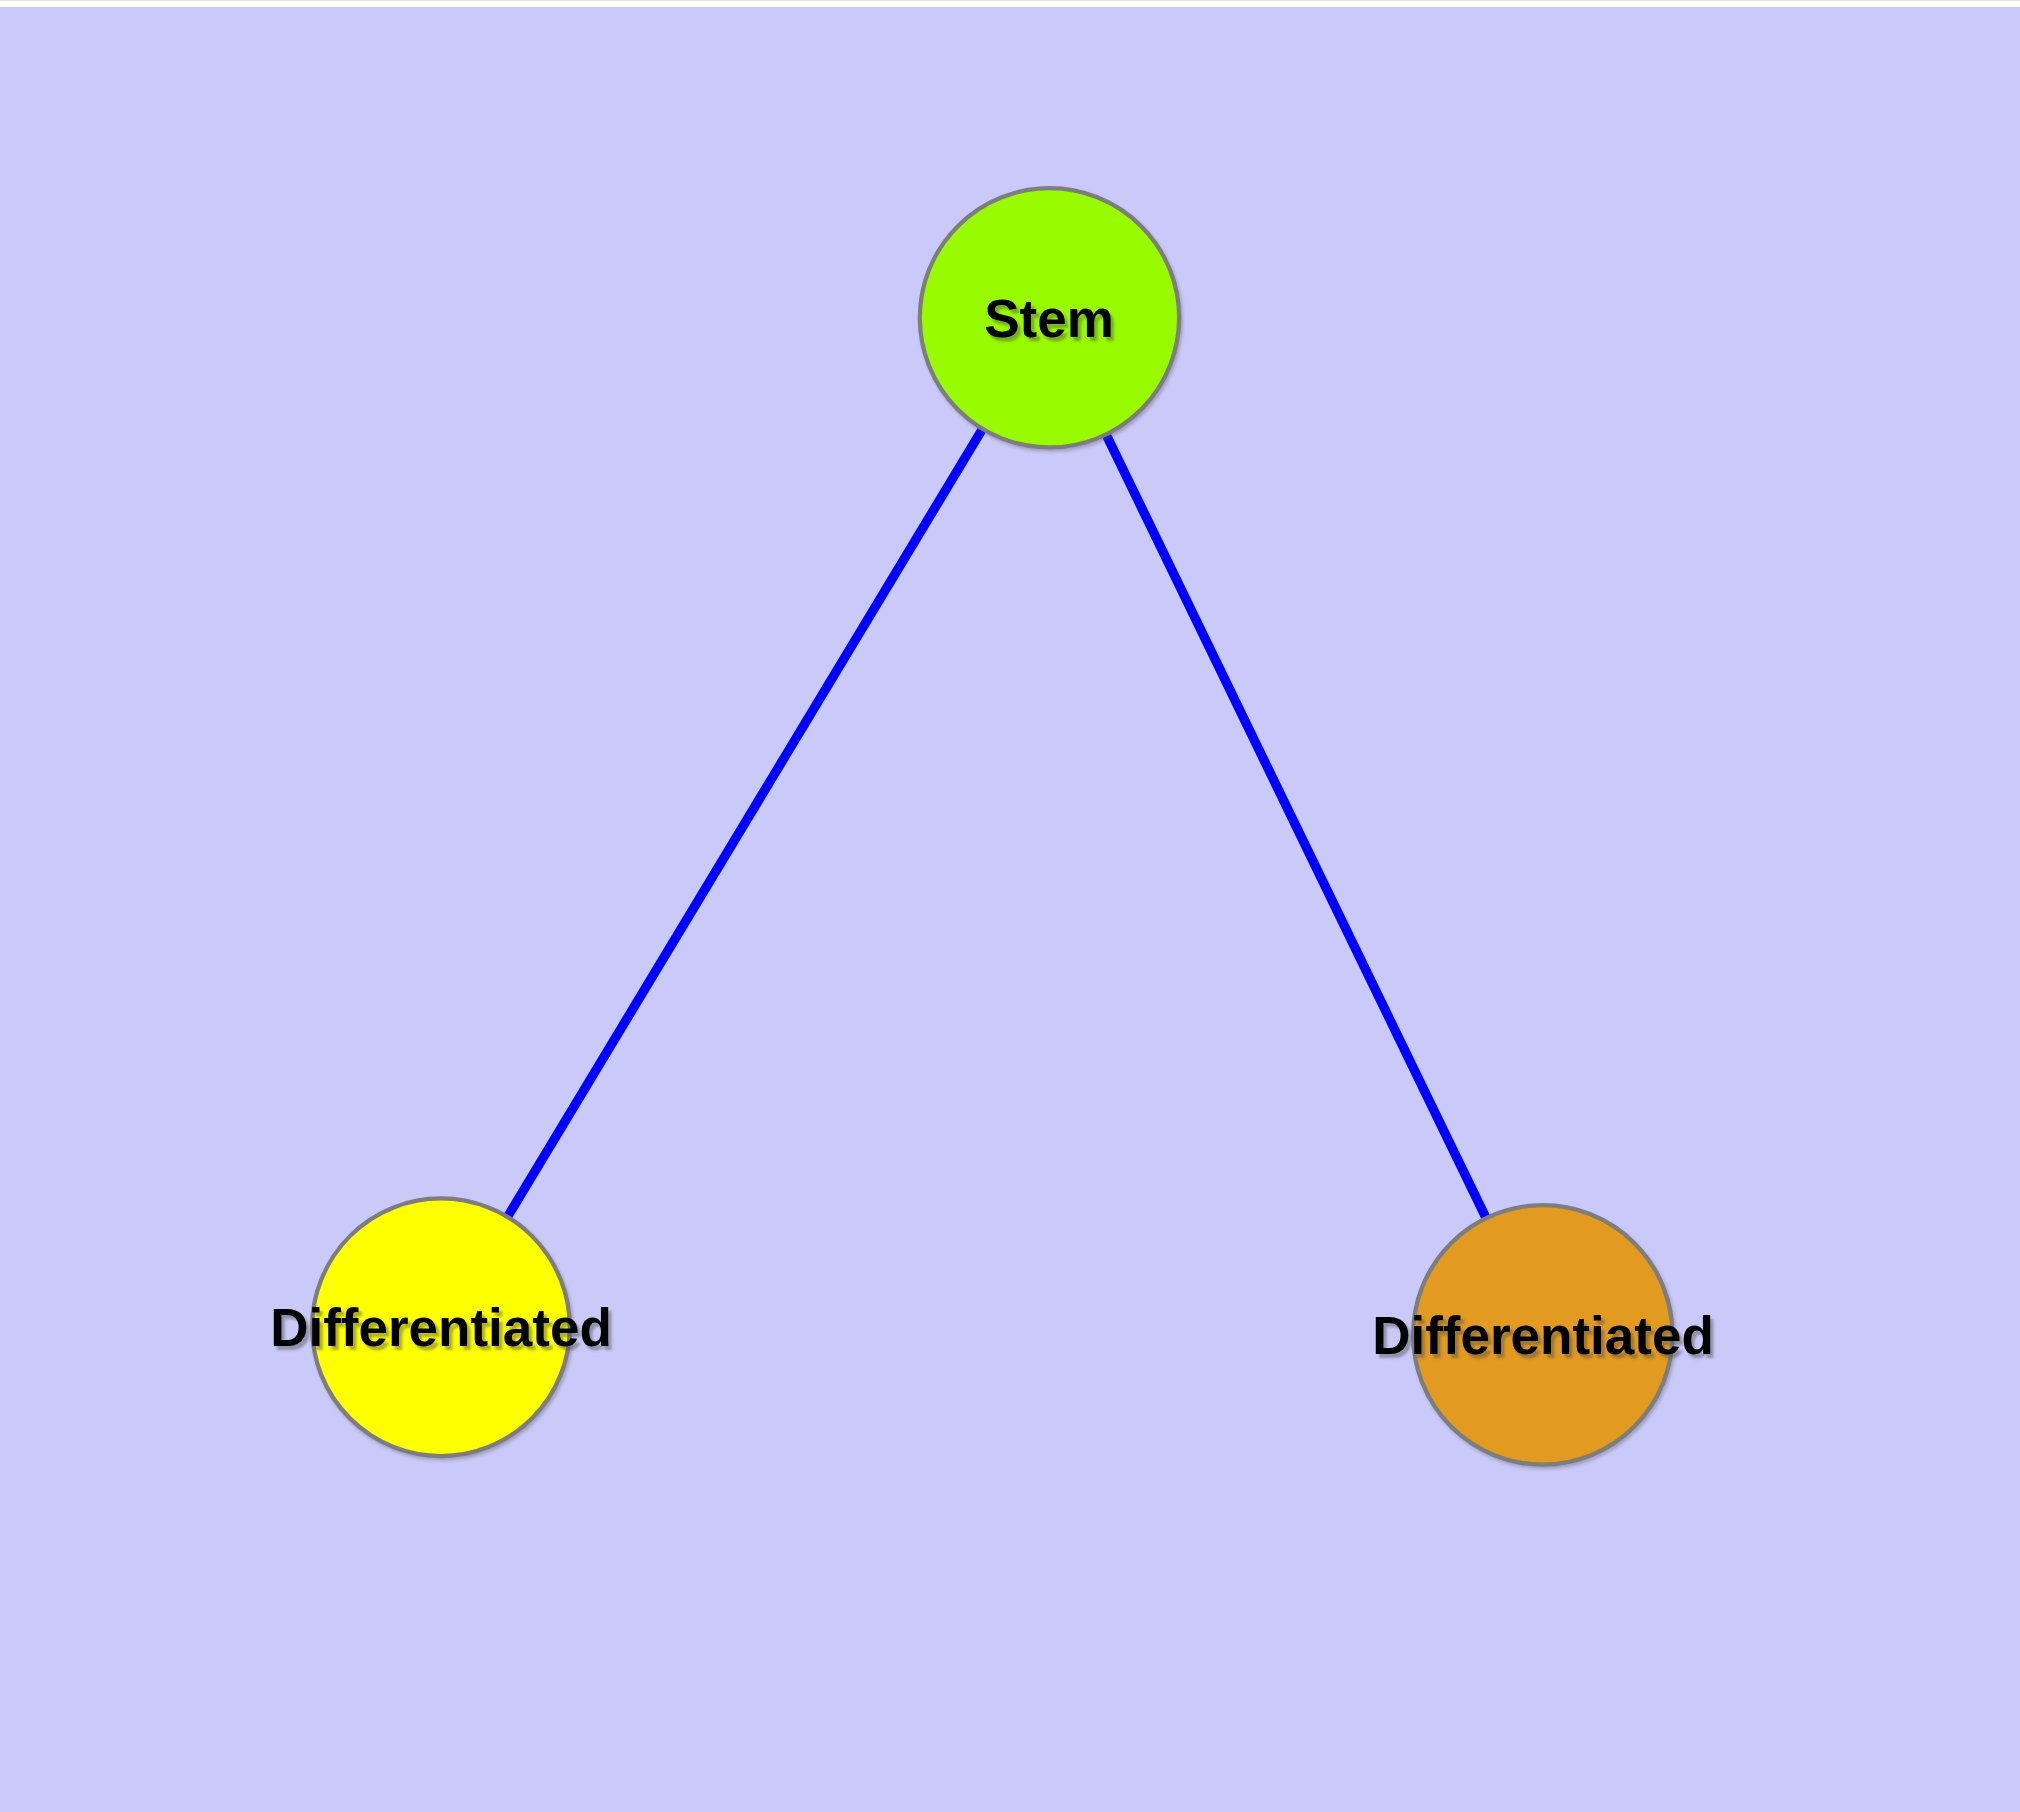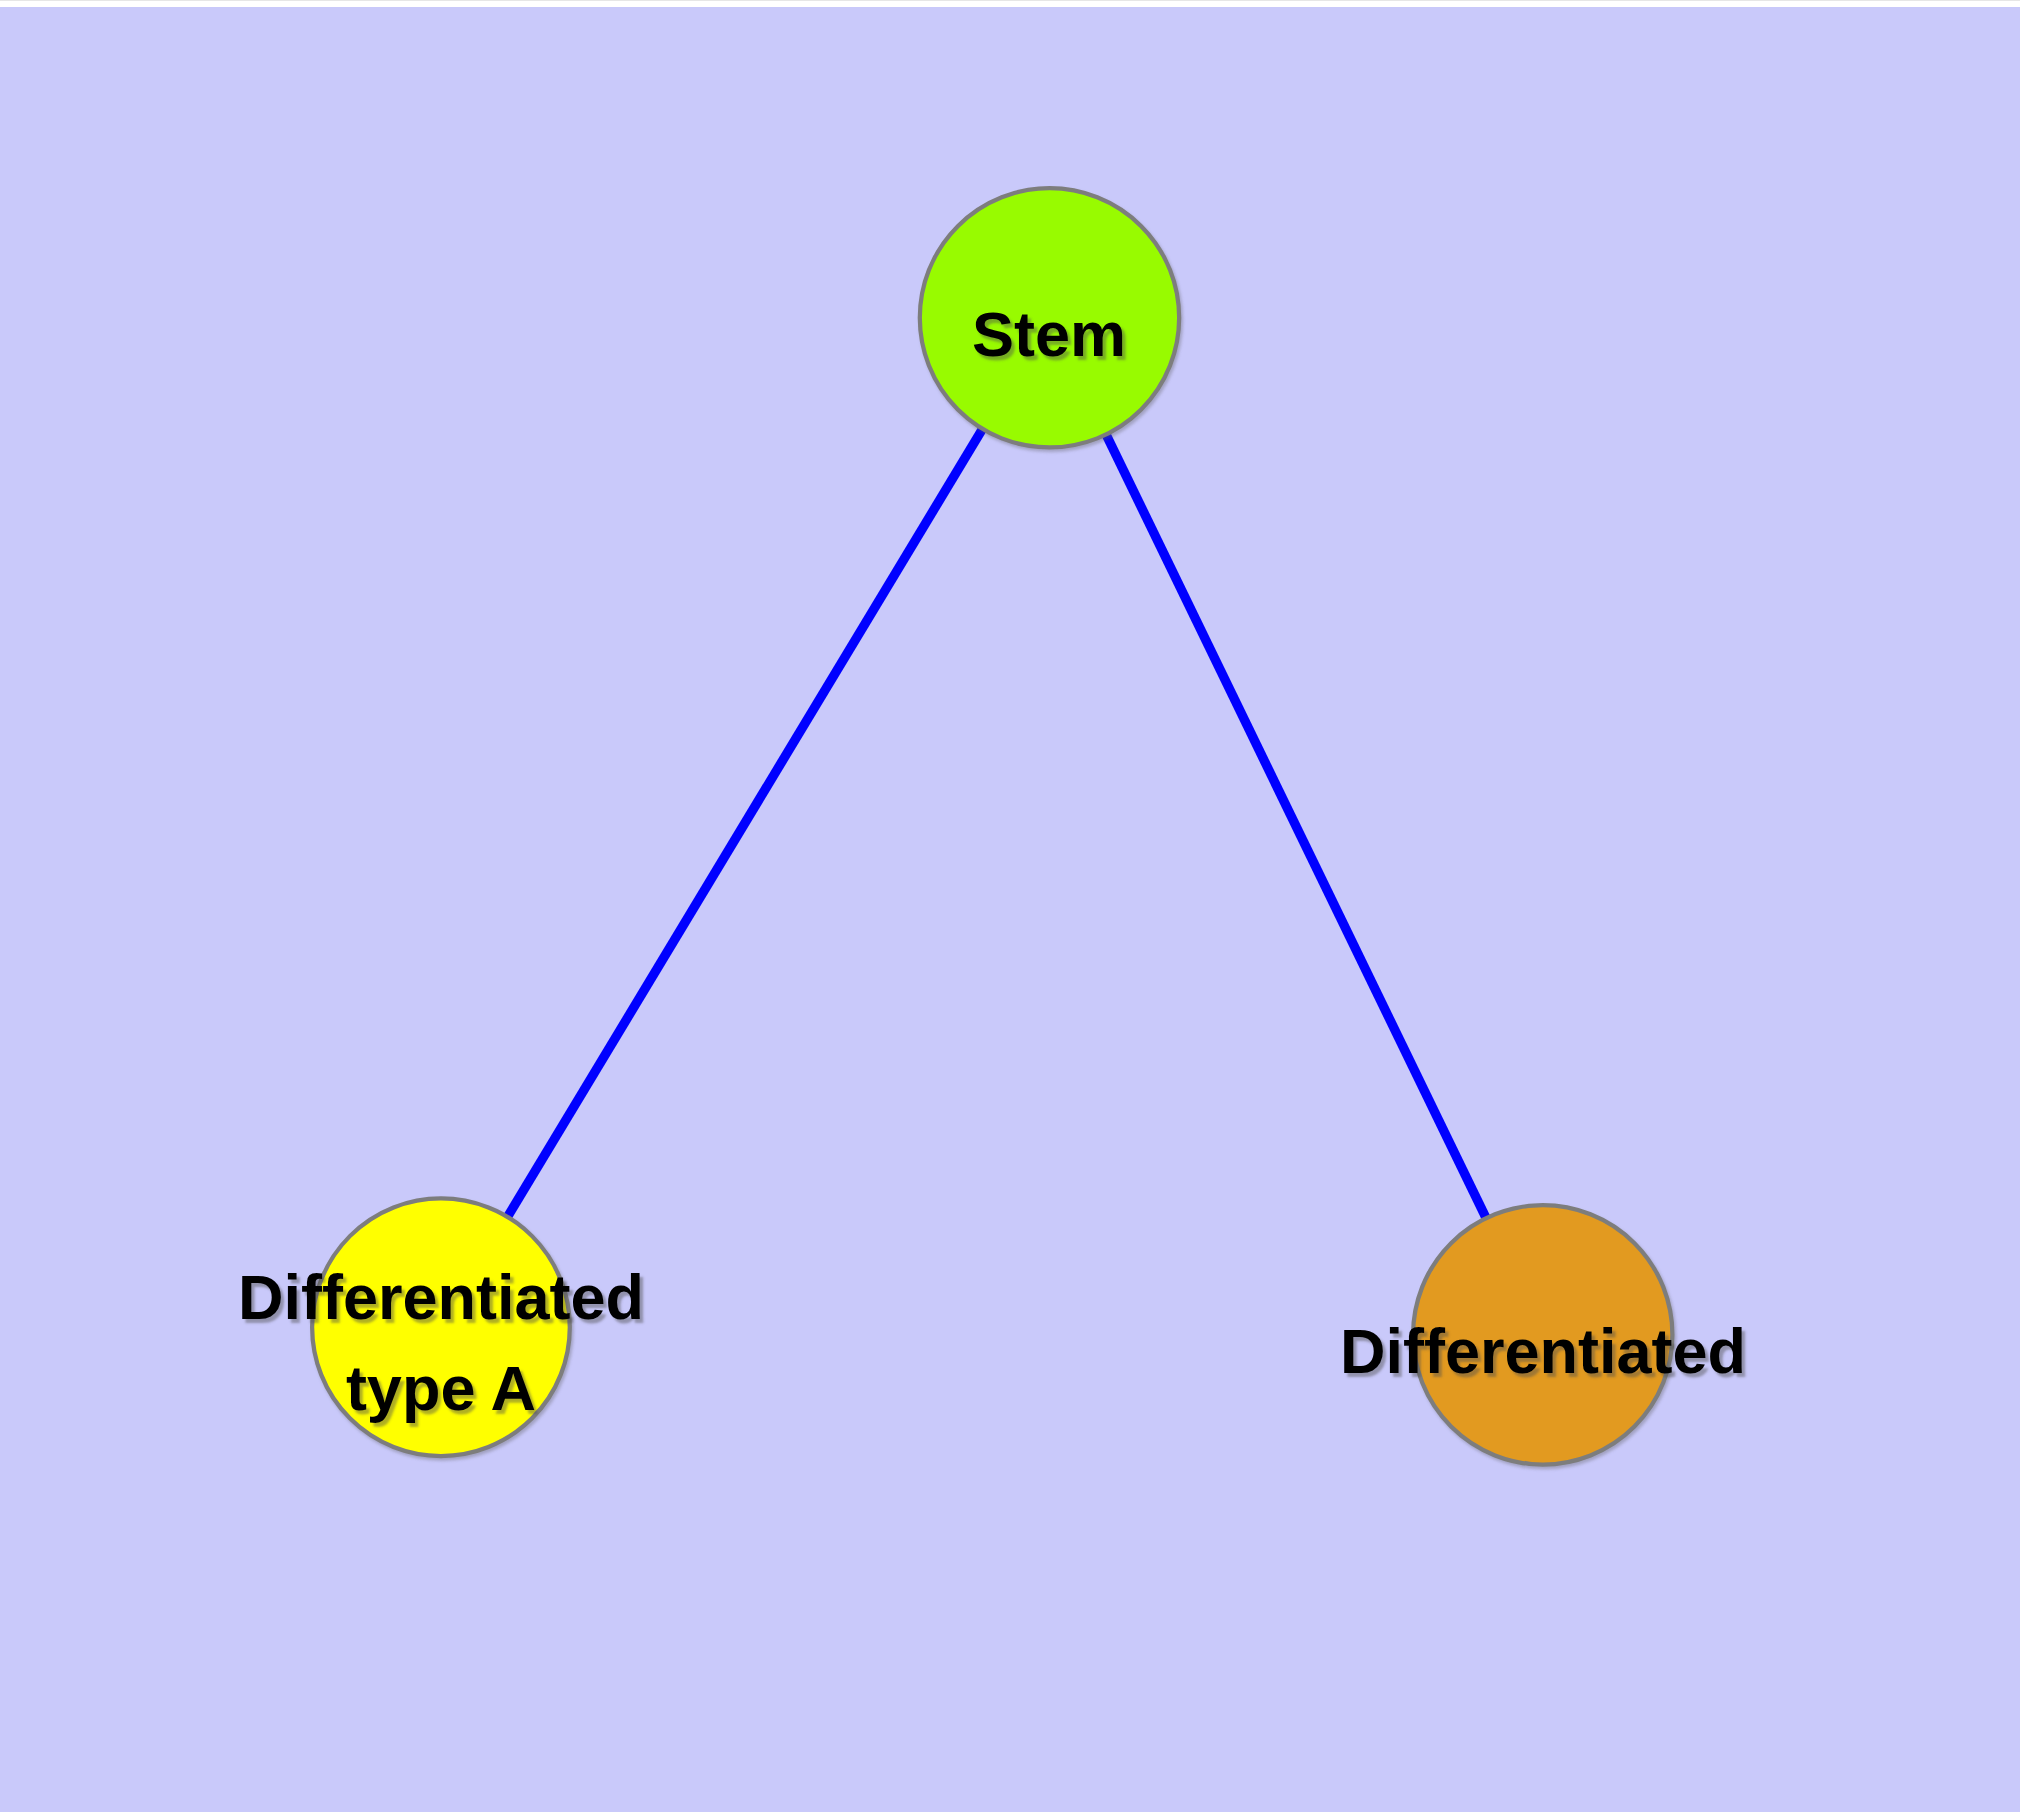--- a/index.html
+++ b/index.html
@@ -33,26 +33,25 @@
   }
   .node-circle {
     stroke-width: 5px;
     filter: drop-shadow(2px 3px 2px rgba(90,90,90,0.35));
   }
   .node-label {
     position: absolute;
     transform: translate(-50%, -50%);
     text-align: center;
     font-weight: bold;
-    font-size: 63px;
+    font-size: 53px;
     line-height: 91px;
     white-space: nowrap;
     color: #000000;
     text-shadow: 3.4px 4.2px 2.5px rgba(77,77,77,0.45);
-    margin-top: 16px;
   }
   .label-stem   { left: 1049px; top: 318px;  }
   .label-type-a { left: 441px;  top: 1327px; }
   .label-type-b { left: 1543px; top: 1335px; }
   .label-line { display: block; }
 </style>
 </head>
 <body>
 
 <div class="canvas" style="background-color: rgb(201, 201, 250);">
@@ -68,21 +67,20 @@
     <circle class="node-circle" cx="520" cy="1566" r="152" stroke="#7d7d7d" fill="#ffff00"></circle>
     <circle class="node-circle" cx="1820" cy="1575" r="153" stroke="#7d7d7d" fill="#e29a20"></circle>
   </svg>
 
   <div class="node-label label-stem">
     <span class="label-line">Stem</span>
   </div>
 
   <div class="node-label label-type-a">
     <span class="label-line">Differentiated</span>
-    <span class="label-line">type A</span>
   </div>
 
   <div class="node-label label-type-b">
     <span class="label-line">Differentiated</span>
   </div>
 
 </div>
 
 
 </body></html>

